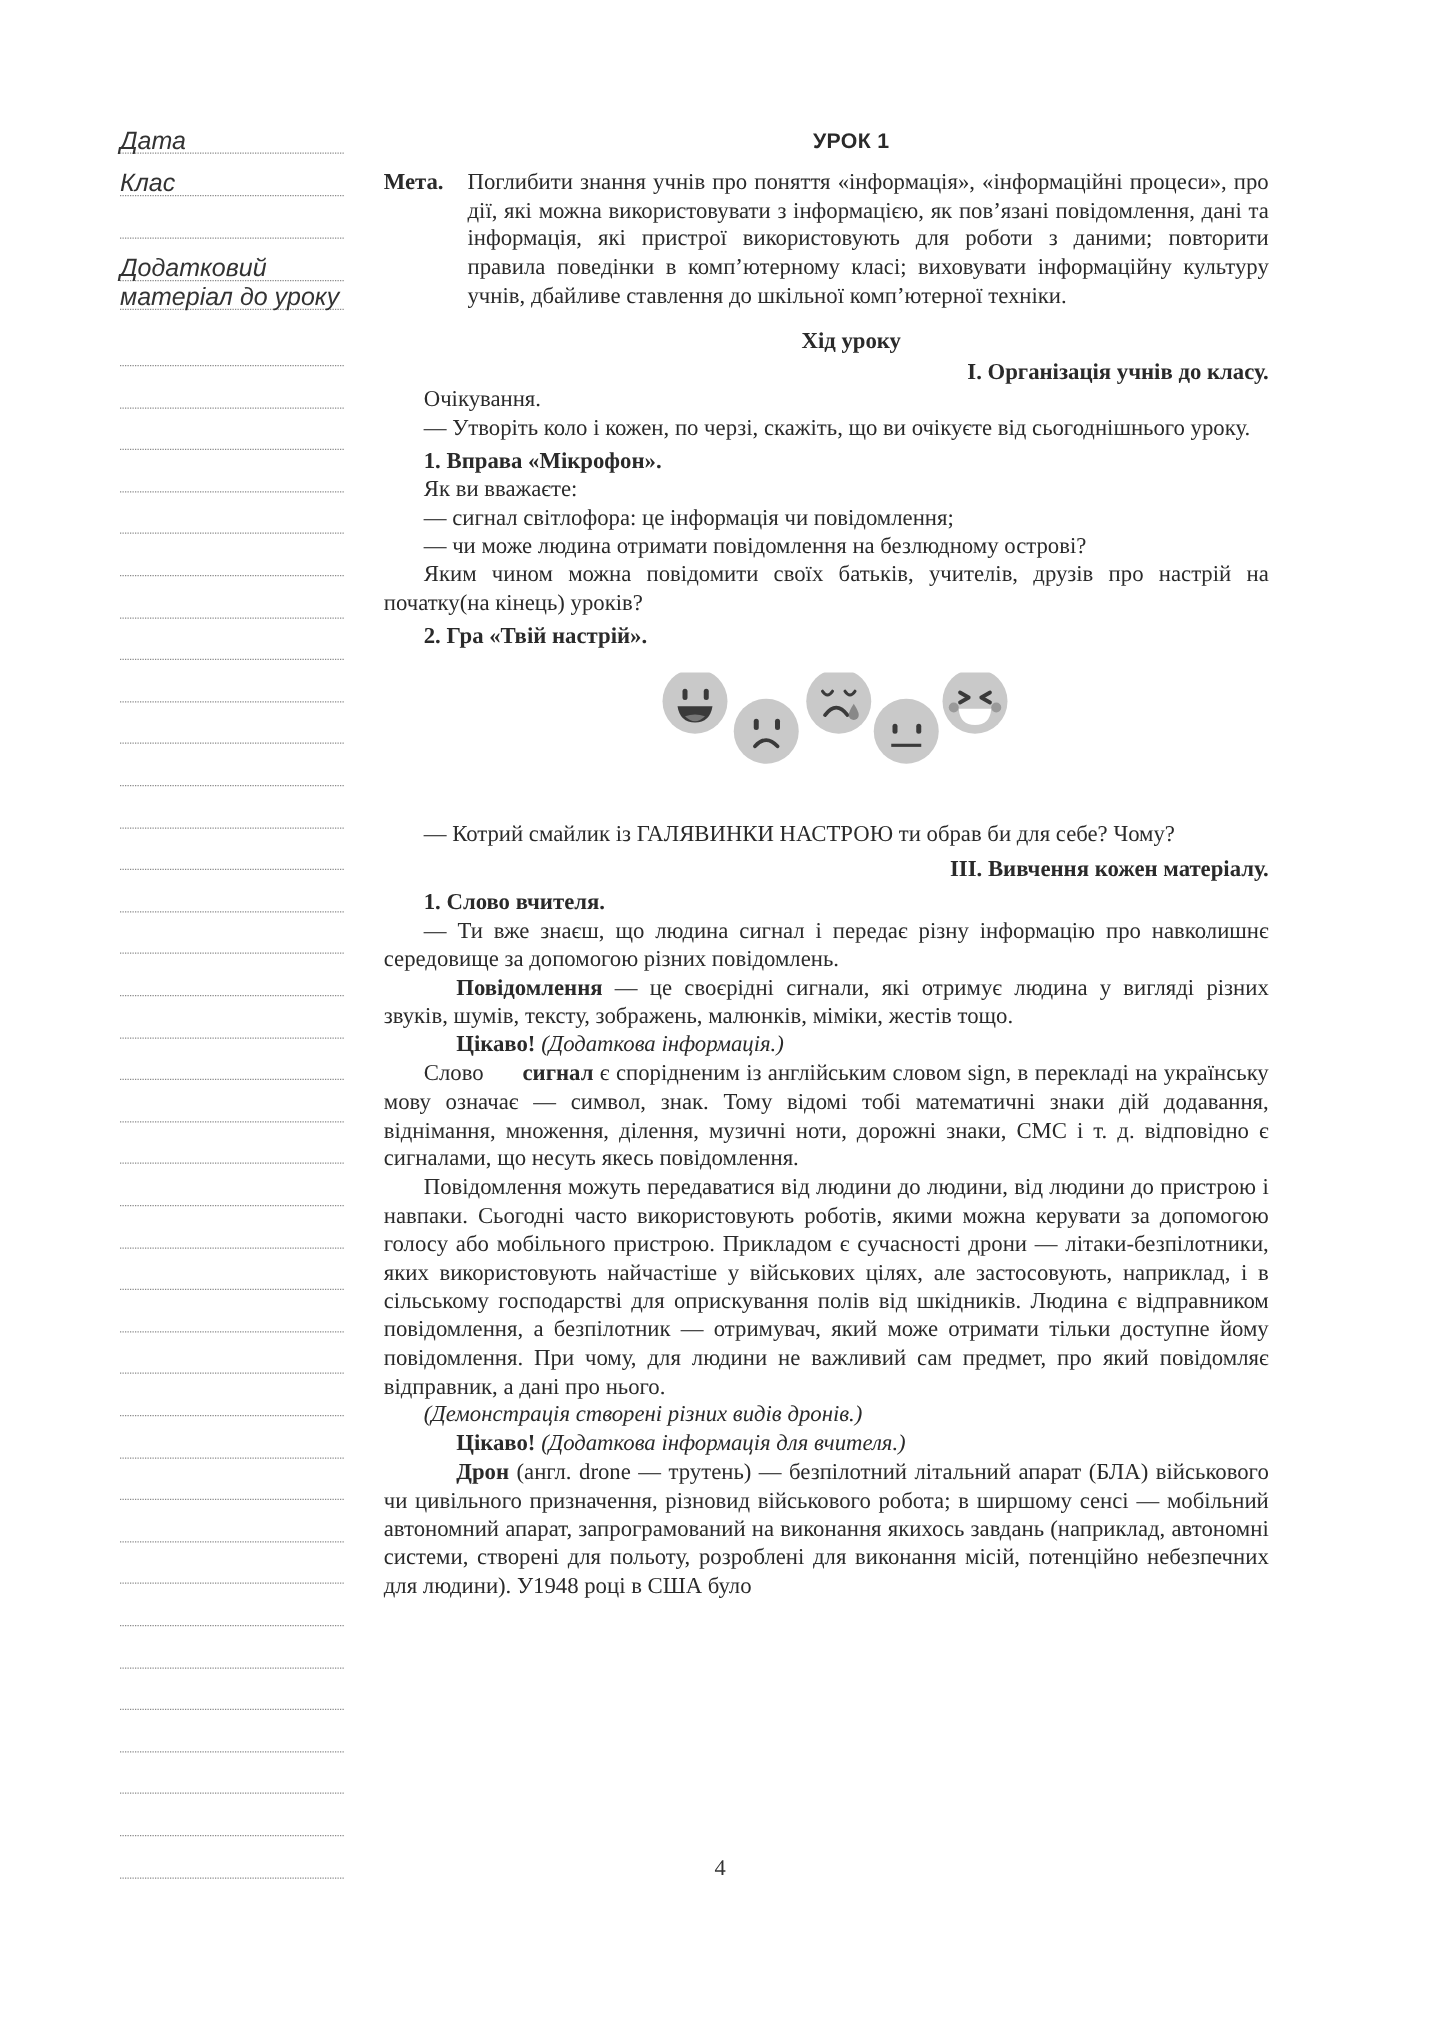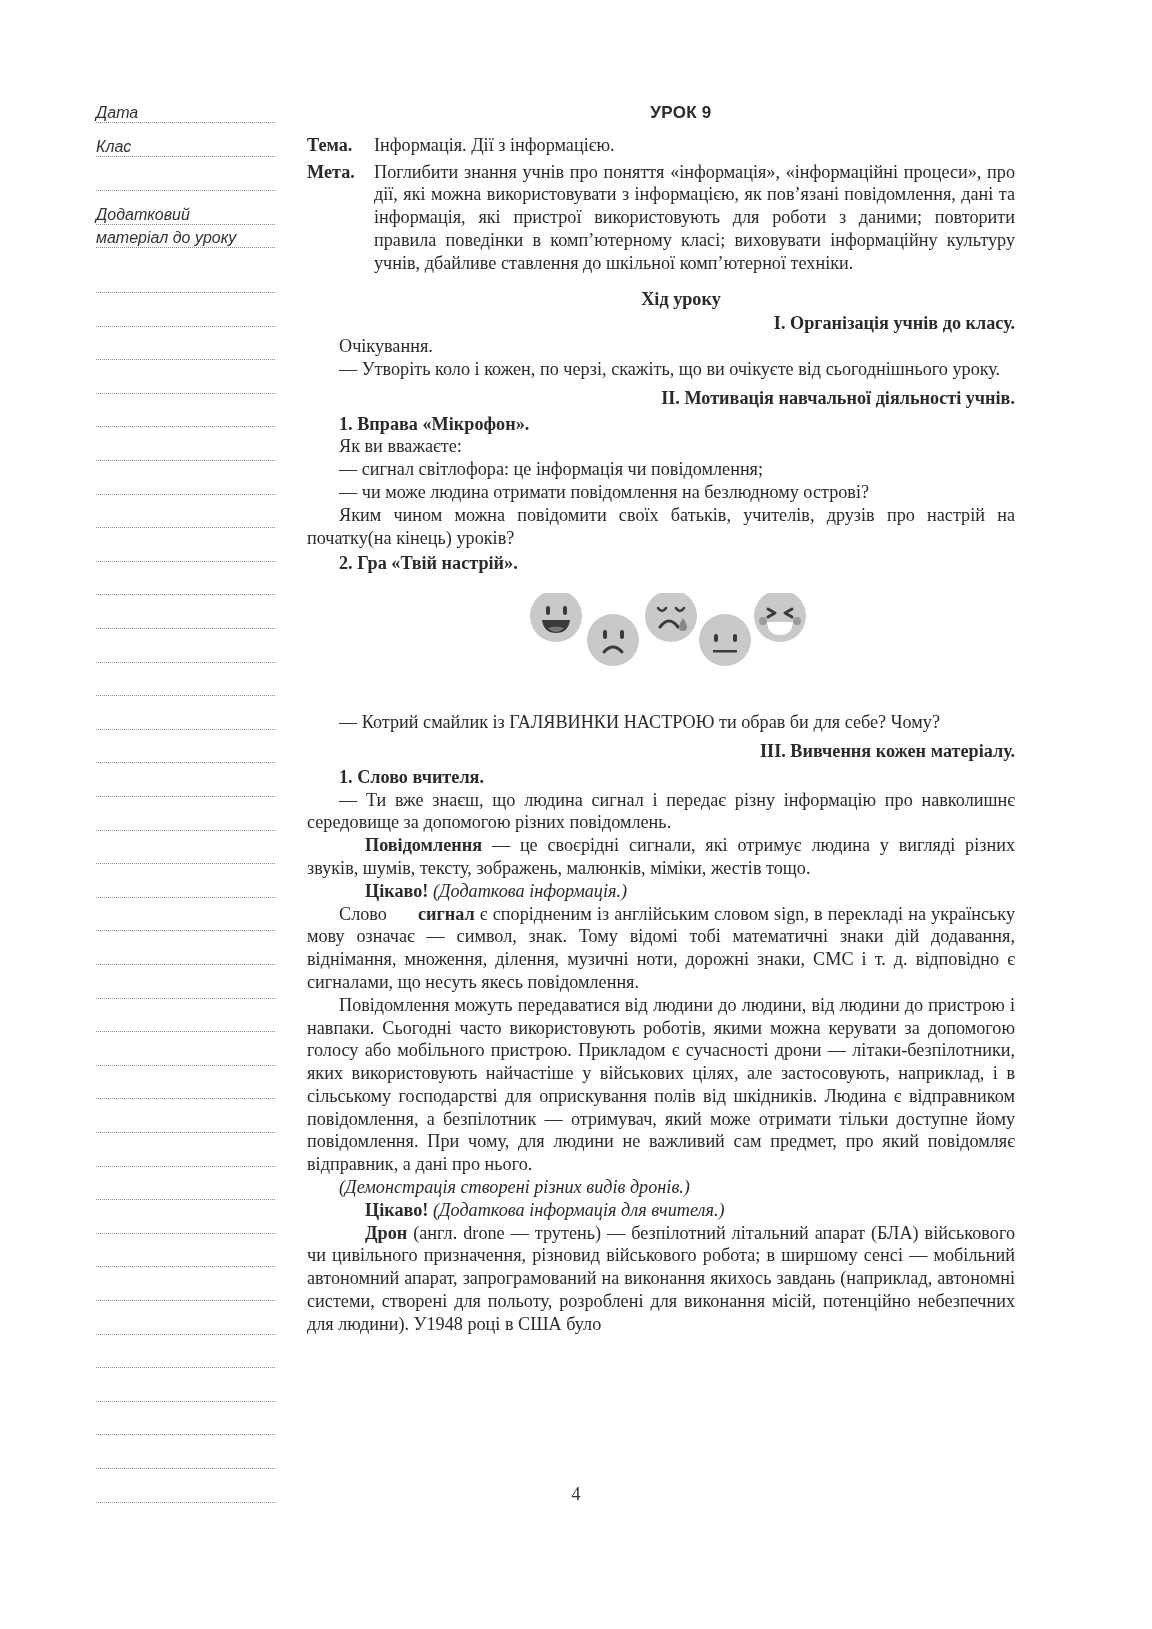--- a/index.html
+++ b/index.html
@@ -1,19 +1,19 @@
 <!DOCTYPE html>
 <html><head>
 <meta charset="utf-8">
 <style>
   html, body { margin:0; padding:0; background:#ffffff; }
   body { width:1152px; height:1629px; position:relative; overflow:hidden; color:#222; }
   .margin-col { position:absolute; left:96px; top:100px; width:179px; }
   .m-line { position:absolute; left:0; width:179px; height:20px; border-bottom:1px dotted #8a8a8a; }
-  .m-label { position:absolute; left:0; bottom:0px; font-family:"Liberation Sans", sans-serif; font-style:italic; font-size:16px; color:#333; white-space:nowrap; line-height:18px; }
+  .m-label { position:absolute; left:0; bottom:0px; font-family:"Liberation Sans", sans-serif; font-style:italic; font-size:20px; color:#333; white-space:nowrap; line-height:18px; }
   .main { position:absolute; left:307px; top:100px; width:708px; font-family:"Liberation Serif", serif; font-size:18.2px; line-height:22.8px; color:#2a2a2a; }
   .lesson-title { text-align:center; font-family:"Liberation Sans", sans-serif; font-weight:bold; font-size:17px; margin:2px 0 9px 40px; letter-spacing:0.3px; }
   .row { display:flex; margin-bottom:4px; }
   .row .lbl { width:67px; flex:none; font-weight:bold; font-family:"Liberation Serif", serif; }
   .row .txt { flex:1; text-align:justify; }
   .center-h { text-align:center; font-weight:bold; margin:13px 0 1px 40px; }
   .sec-h { font-weight:bold; margin-top:2px;text-align:right; }
   .sec-h.gap { margin-top:6px; }
   .sub-h { font-weight:bold; text-indent:32px; margin-top:3px; }
   p { margin:0; text-align:justify; }
@@ -75,38 +75,33 @@
       <div class="m-line" style="top: 1213.6px;"></div>
       <div class="m-line" style="top: 1247.2px;"></div>
       <div class="m-line" style="top: 1280.8px;"></div>
       <div class="m-line" style="top: 1314.4px;"></div>
       <div class="m-line" style="top: 1348px;"></div>
       <div class="m-line" style="top: 1381.6px;"></div>
     </div>
 </div>
 
 <div class="main">
-  <div class="lesson-title">УРОК 9</div>
+  <div class="lesson-title">УРОК 1</div>
 
-  <div class="row">
-    <span class="lbl">Тема.</span>
-    <span class="txt">Інформація. Дії з інформацією.</span>
-  </div>
   <div class="row">
     <span class="lbl">Мета.</span>
     <span class="txt">Поглибити знання учнів про поняття «інформація», «інформаційні процеси», про дії, які можна використовувати з інформацією, як пов’язані повідомлення, дані та інформація, які пристрої використовують для роботи з даними; повторити правила поведінки в комп’ютерному класі; виховувати інформаційну культуру учнів, дбайливе ставлення до шкільної комп’ютерної техніки.</span>
   </div>
 
   <div class="center-h">Хід уроку</div>
 
   <div class="sec-h">I. Організація учнів до класу.</div>
   <p class="ind">Очікування.</p>
   <p class="ind">— Утворіть коло і кожен, по черзі, скажіть, що ви очікуєте від сьогоднішнього уроку.</p>
 
-  <div class="sec-h gap">II. Мотивація навчальної діяльності учнів.</div>
   <div class="sub-h">1. Вправа «Мікрофон».</div>
   <p class="ind">Як ви вважаєте:</p>
   <p class="ind">— сигнал світлофора: це інформація чи повідомлення;</p>
   <p class="ind">— чи може людина отримати повідомлення на безлюдному острові?</p>
   <p class="ind">Яким чином можна повідомити своїх батьків, учителів, друзів про настрій на початку(на кінець) уроків?</p>
   <div class="sub-h">2. Гра «Твій настрій».</div>
 
   <div class="emoji-row">
     <svg width="708" height="112" viewBox="0 0 708 112">
 

